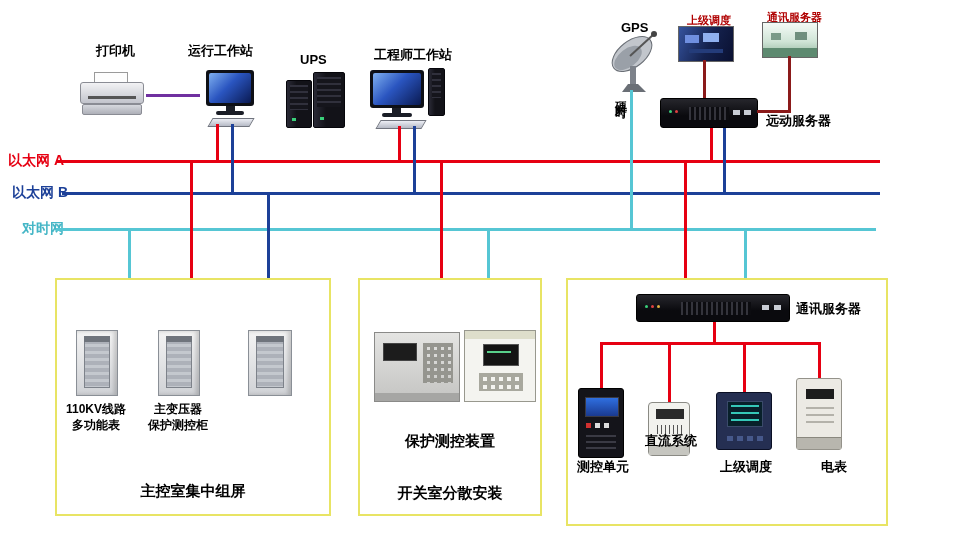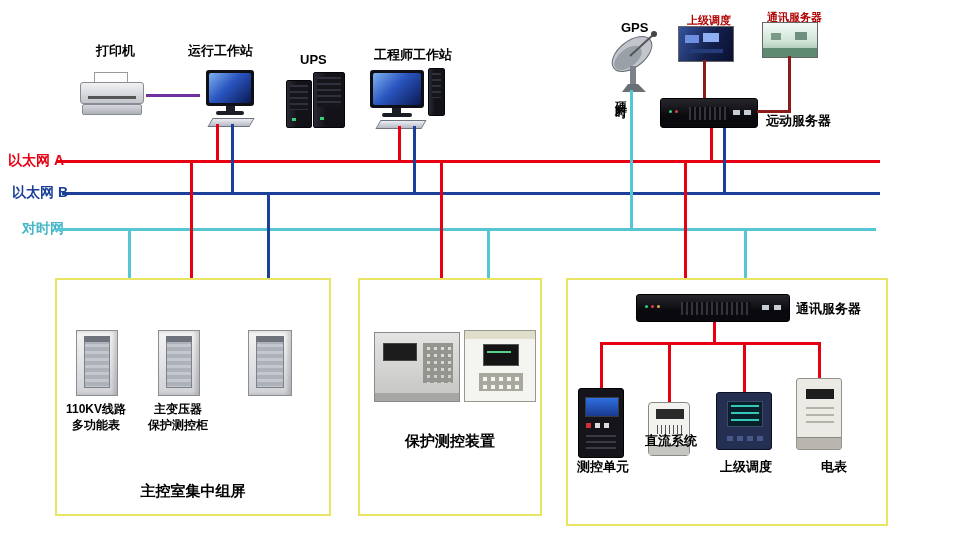--- a/index.html
+++ b/index.html
@@ -232,20 +232,21 @@
       <div class="grid"></div>
       <div class="foot"></div>
   </div>
   <div class="prot-b" style="left:464px;top:330px;width:72px;height:72px">
     <div class="top"></div>
       <div class="disp"></div>
       <div class="dline"></div>
       <div class="grid"></div>
   </div>
   <div class="caption" style="left:358px;top:432px;width:184px">保护测控装置</div>
+  <div class="caption" style="left:358px;top:484px;width:184px">开关室分散安装</div>
 
   <div class="rack" style="left:636px;top:294px;width:154px;height:28px">
     <div class="led" style="left:8px;top:10px;background:#3ad07a"></div>
     <div class="led" style="left:14px;top:10px;background:#e04040"></div>
     <div class="led" style="left:20px;top:10px;background:#e0b040"></div>
     <div class="vent" style="left:44px;top:7px;width:70px;height:13px"></div>
     <div class="port" style="right:8px;top:10px"></div>
     <div class="port" style="right:20px;top:10px"></div>
   </div>
   <div class="lbl" style="left:796px;top:300px">通讯服务器</div>

